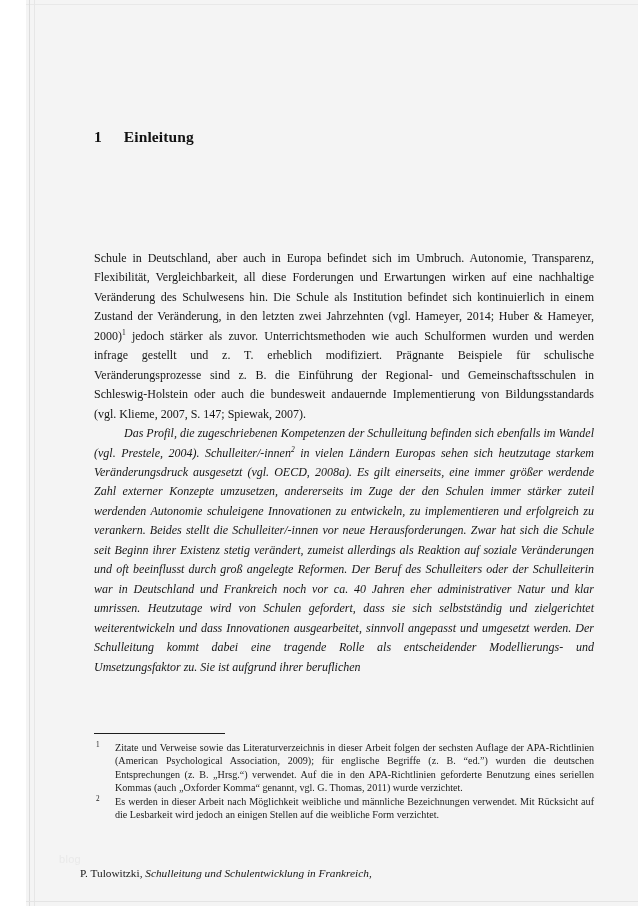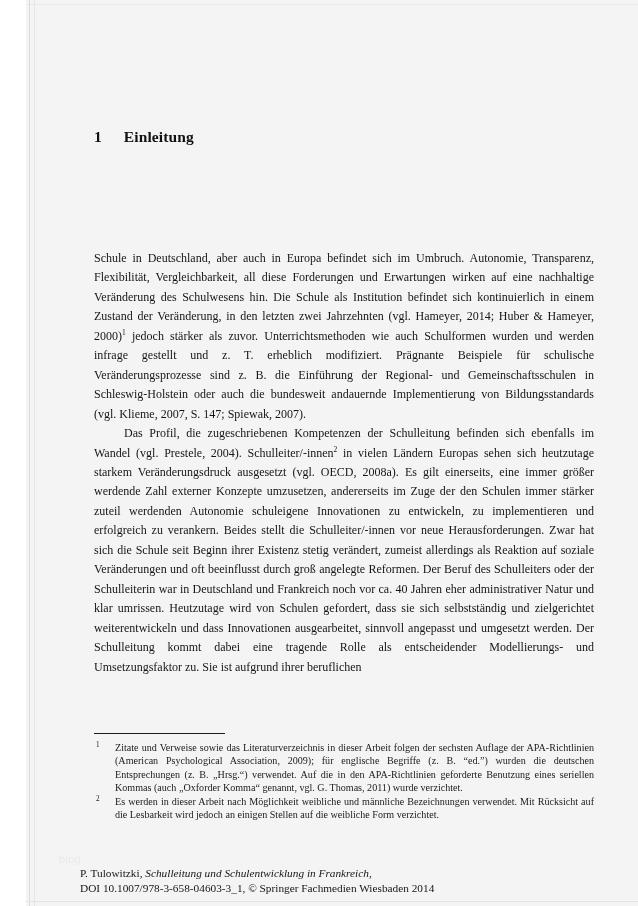--- a/index.html
+++ b/index.html
@@ -57,20 +57,21 @@
     color: #151515;
     text-align: justify;
     text-justify: inter-word;
     hyphens: manual;
   }
   .body-block p {
     margin: 0;
   }
   .body-block p.indent {
     text-indent: 30px;
+    font-style: italic;
   }
   sup {
     font-size: 0.62em;
     vertical-align: super;
     line-height: 0;
   }
 
   
   .footnote-rule {
     position: absolute;
@@ -164,16 +165,15 @@
     </div>
   </div>
 
   <div class="watermark">blog</div>
 
   <div class="springer-footer">
     <div>
       <span>P. Tulowitzki,</span>
       <span class="title-it">Schulleitung und Schulentwicklung in Frankreich,</span>
     </div>
-    <div>DOI 10.1007/978-3-658-04603-3_1, © Springer Fachmedien Wiesbaden 2014</div>
   </div>
 
 </div>
 
 </body></html>

